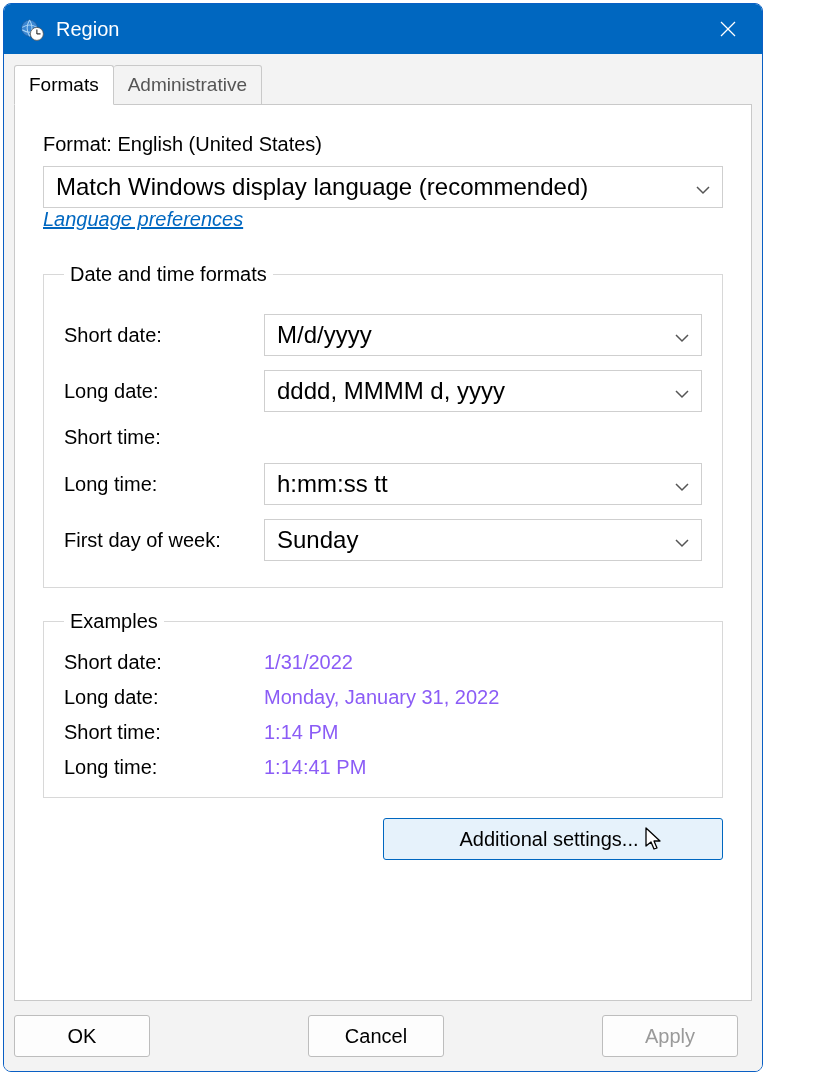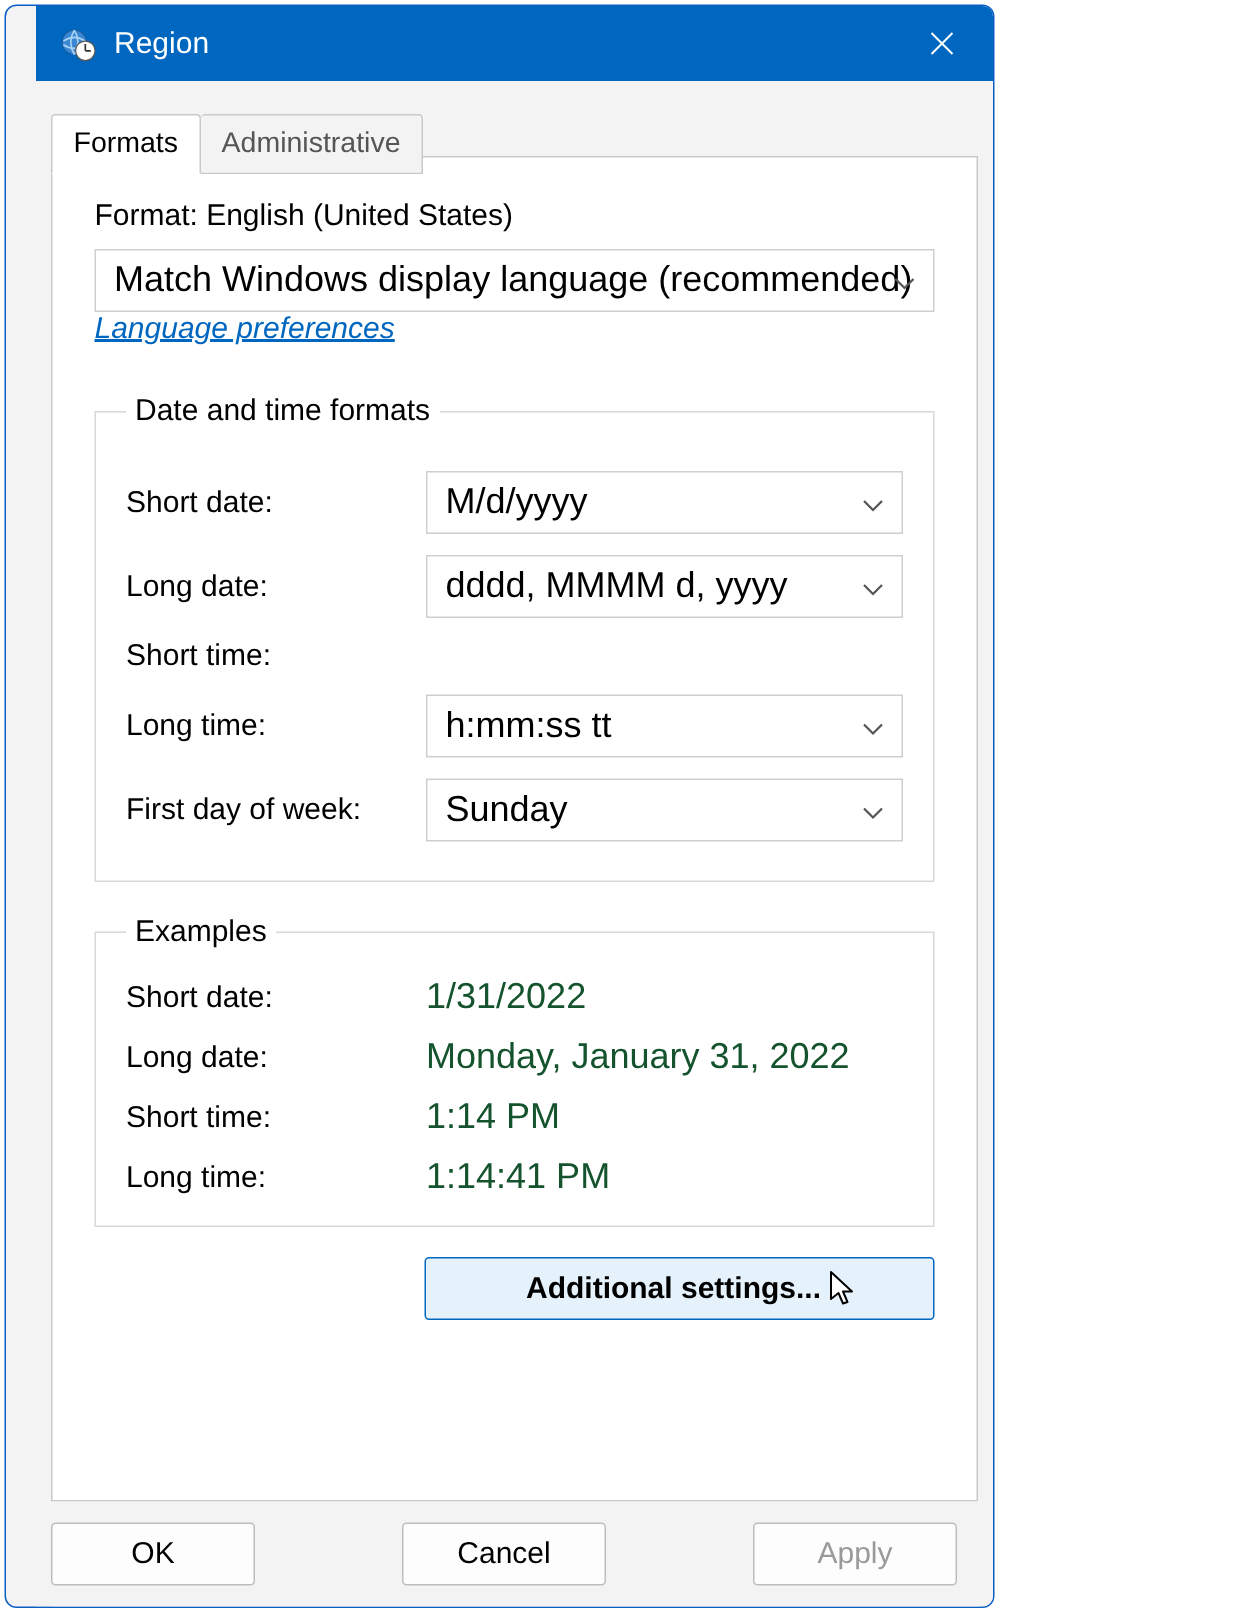--- a/index.html
+++ b/index.html
@@ -8,30 +8,29 @@
     padding: 0;
     font-family: "Segoe UI", Tahoma, sans-serif;
   }
   body {
     background: #ffffff;
     width: 840px;
     height: 1075px;
     overflow: hidden;
   }
   .window {
-    width: 660px;
+    width: 760px;
     height: 1069px;
     margin: 3px;
     border: 1px solid #0a5fc4;
     border-radius: 8px;
     overflow: hidden;
     display: flex;
     flex-direction: column;
     background: #f3f3f3;
-    padding-left: 20px;
   }
   .titlebar {
     height: 50px;
     background: #0067c0;
     display: flex;
     align-items: center;
     padding: 0 14px;
     color: #ffffff;
   }
   .titlebar .icon-slot {
@@ -58,21 +57,21 @@
   .client {
     flex: 1;
     background: #f3f3f3;
     padding: 10px 10px 0 10px;
     display: flex;
     flex-direction: column;
   }
   .tabstrip {
     display: flex;
     position: relative;
-    top: 12px;
+    top: 1px;
     z-index: 2;
     align-items: flex-end;
   }
   .tab {
     padding: 8px 14px;
     font-size: 19px;
     border: 1px solid #c9c9c9;
     background: #f3f3f3;
     color: #555;
     cursor: pointer;
@@ -158,28 +157,27 @@
     display: flex;
     align-items: center;
     margin-top: 12px;
   }
   .ex-label {
     width: 200px;
     font-size: 20px;
     color: #000;
   }
   .ex-value {
-    font-size: 24px;
-    color: #14532d;
+    font-size: 20px;
+    color: #8b5cf6;
   }
   .panel-bottom {
     display: flex;
     justify-content: flex-end;
     margin-top: 20px;
-    font-weight: bold;
   }
   .btn {
     height: 42px;
     border: 1px solid #bdbdbd;
     background: #fdfdfd;
     font-size: 20px;
     padding: 0 22px;
     border-radius: 3px;
     cursor: pointer;
     display: flex;

